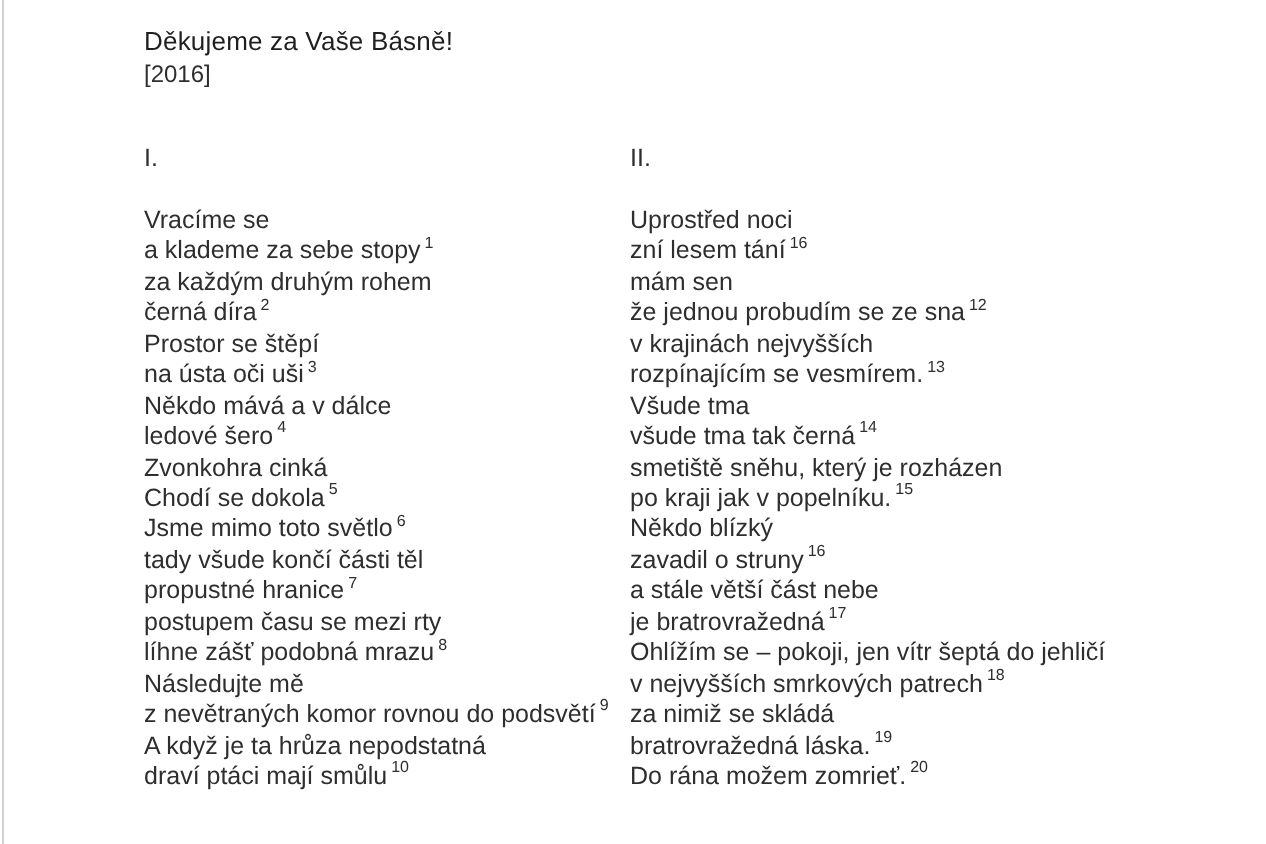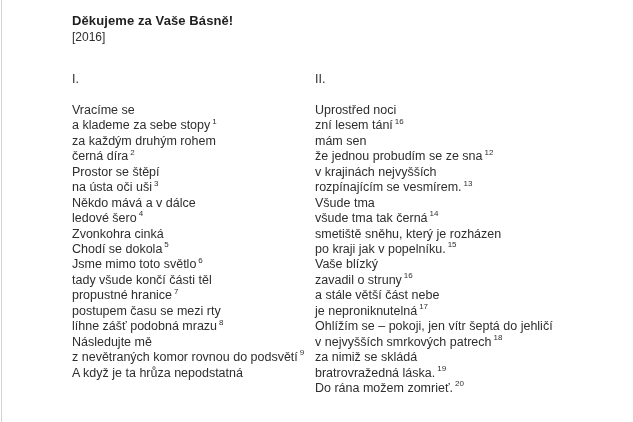--- a/index.html
+++ b/index.html
@@ -25,21 +25,21 @@
     background: #d2d2d2;
   }
   .title-block {
     position: absolute;
     left: 72px;
     top: 13px;
   }
   .doc-title {
     margin: 0;
     font-size: 13px;
-    font-weight: bold;
+    font-weight: normal;
     line-height: 16px;
     color: #1f1f1f;
     letter-spacing: 0.1px;
   }
   .doc-year {
     font-size: 12px;
     line-height: 16px;
     color: #2e2e2e;
   }
   .poem-column {
@@ -88,40 +88,41 @@
         <div class="poem-line"><span>Zvonkohra cinká</span></div>
         <div class="poem-line"><span>Chodí se dokola</span><sup>5</sup></div>
         <div class="poem-line"><span>Jsme mimo toto světlo</span><sup>6</sup></div>
         <div class="poem-line"><span>tady všude končí části těl</span></div>
         <div class="poem-line"><span>propustné hranice</span><sup>7</sup></div>
         <div class="poem-line"><span>postupem času se mezi rty</span></div>
         <div class="poem-line"><span>líhne zášť podobná mrazu</span><sup>8</sup></div>
         <div class="poem-line"><span>Následujte mě</span></div>
         <div class="poem-line"><span>z nevětraných komor rovnou do podsvětí</span><sup>9</sup></div>
         <div class="poem-line"><span>A když je ta hrůza nepodstatná</span></div>
+        <div class="poem-line"><span>draví ptáci mají smůlu</span><sup>10</sup></div>
       </div>
   </div>
 
   <div class="poem-column second">
     <div class="column-heading">II.</div>
     <div class="poem-lines">
         <div class="poem-line"><span>Uprostřed noci</span></div>
         <div class="poem-line"><span>zní lesem tání</span><sup>16</sup></div>
         <div class="poem-line"><span>mám sen</span></div>
         <div class="poem-line"><span>že jednou probudím se ze sna</span><sup>12</sup></div>
         <div class="poem-line"><span>v krajinách nejvyšších</span></div>
         <div class="poem-line"><span>rozpínajícím se vesmírem.</span><sup>13</sup></div>
         <div class="poem-line"><span>Všude tma</span></div>
         <div class="poem-line"><span>všude tma tak černá</span><sup>14</sup></div>
         <div class="poem-line"><span>smetiště sněhu, který je rozházen</span></div>
         <div class="poem-line"><span>po kraji jak v popelníku.</span><sup>15</sup></div>
-        <div class="poem-line"><span>Vaše blízký</span></div>
+        <div class="poem-line"><span>Někdo blízký</span></div>
         <div class="poem-line"><span>zavadil o struny</span><sup>16</sup></div>
         <div class="poem-line"><span>a stále větší část nebe</span></div>
-        <div class="poem-line"><span>je neproniknutelná</span><sup>17</sup></div>
+        <div class="poem-line"><span>je bratrovražedná</span><sup>17</sup></div>
         <div class="poem-line"><span>Ohlížím se – pokoji, jen vítr šeptá do jehličí</span></div>
         <div class="poem-line"><span>v nejvyšších smrkových patrech</span><sup>18</sup></div>
         <div class="poem-line"><span>za nimiž se skládá</span></div>
         <div class="poem-line"><span>bratrovražedná láska.</span><sup>19</sup></div>
         <div class="poem-line"><span>Do rána možem zomrieť.</span><sup>20</sup></div>
       </div>
   </div>
 </div>
 
 </body></html>

